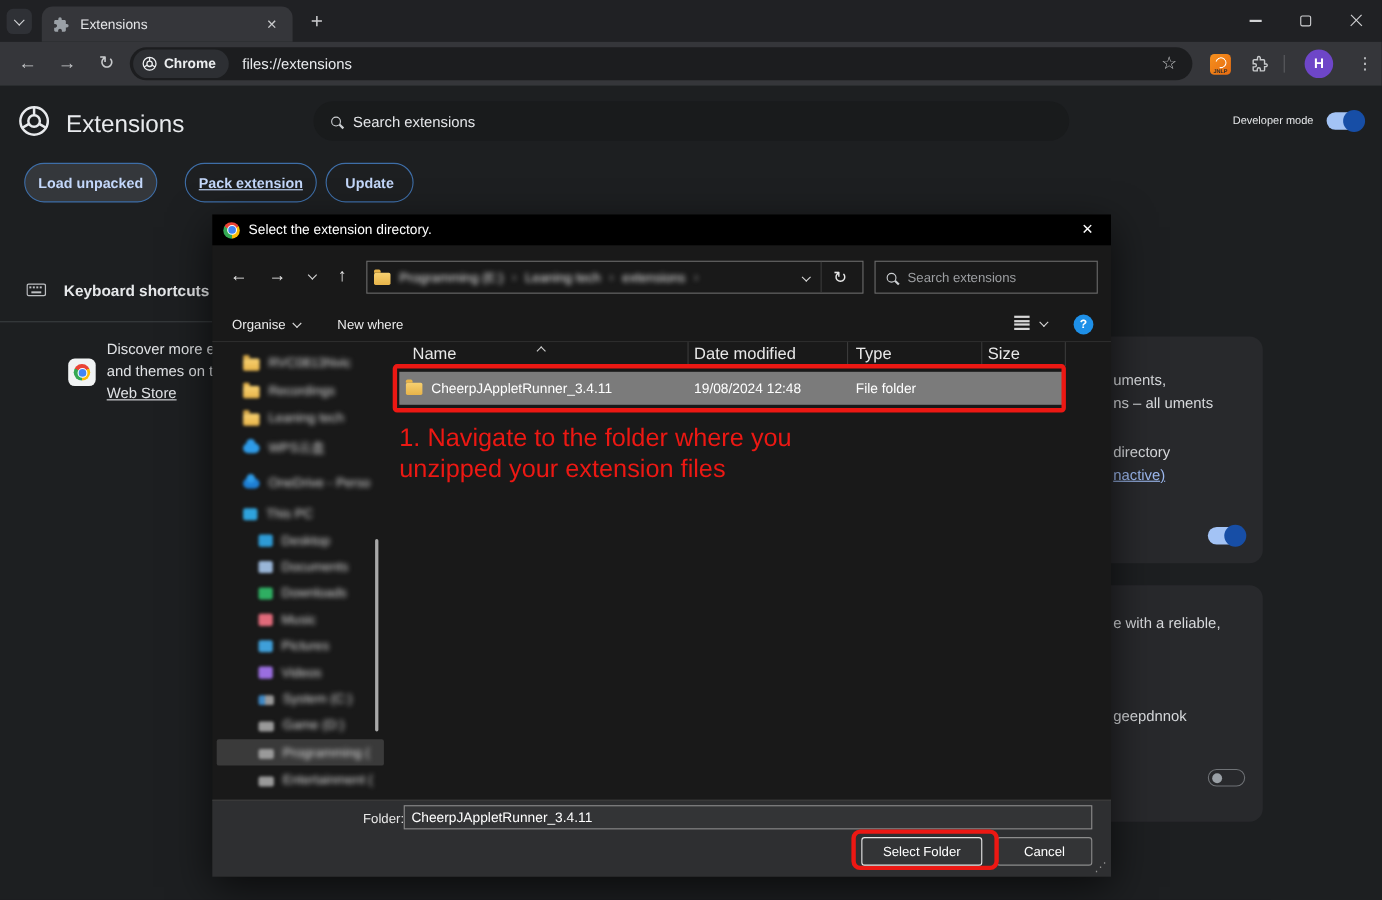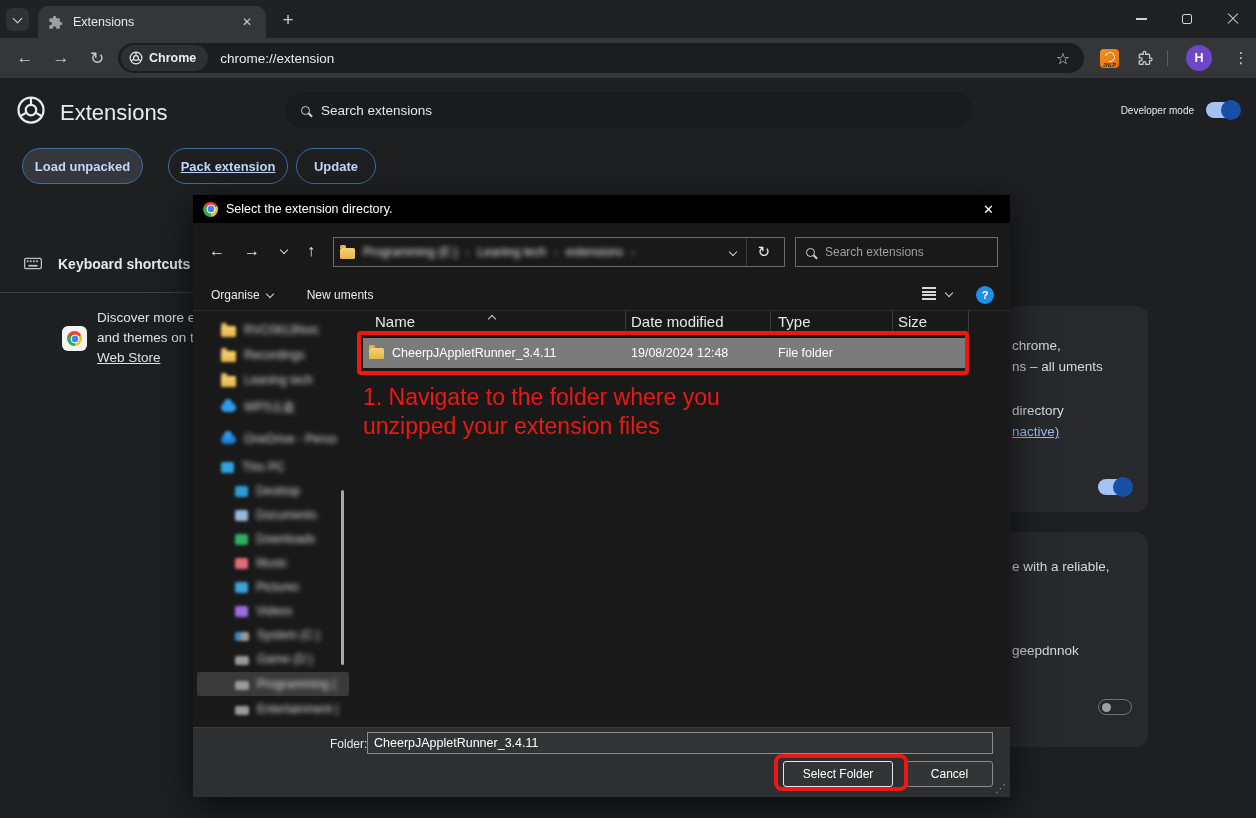--- a/index.html
+++ b/index.html
@@ -224,21 +224,21 @@
     <div id="chrome-badge">
       <svg width="14" height="14" viewBox="0 0 24 24">
           <g stroke="#eceef0" stroke-width="2" fill="none">
             <circle cx="12" cy="12" r="10"></circle>
             <circle cx="12" cy="12" r="4.2"></circle>
             <path d="M12 2v5.8M3.3 17l5-2.9M20.7 17l-5-2.9"></path>
           </g>
         </svg>
       <span class="badge-label">Chrome</span>
     </div>
-    <span class="url">chrome://extension</span>
+    <span class="url">files://extensions</span>
     <span id="star-icon">☆</span>
   </div>
   <div id="jnlp-ext-icon">
       <span>JNLP</span>
     </div>
   <div class="nav-ico" style="left:1130px">
     <svg class="puzzle-svg" width="17" height="17" viewBox="0 0 24 24">
         <path fill="none" stroke="#c8cacc" stroke-width="1.8" d="M20 11.5h-2.2V7.3c0-.7-.6-1.3-1.3-1.3h-4.2V3.8a1.8 1.8 0 0 0-3.6 0V6H4.5c-.7 0-1.3.6-1.3 1.3v3.9h2.1a2 2 0 0 1 0 4H3.2v3.9c0 .7.6 1.3 1.3 1.3h3.9v-2.1a2 2 0 0 1 4 0v2.1h4.1c.7 0 1.3-.6 1.3-1.3v-4.2H20a1.8 1.8 0 0 0 0-3.4z"></path>
       </svg>
   </div>
@@ -287,21 +287,21 @@
         <span class="chrome-color"></span>
       </span>
     <div id="promo-text">
       <span>Discover more extens</span><br>
       <span>and themes on the </span><span class="lnk">Ch</span><br>
       <span class="lnk">Web Store</span>
     </div>
   </div>
 
   <div class="bg-card" id="card1">
-    <span class="card-line" style="top:32px">chrome,</span>
+    <span class="card-line" style="top:32px">uments,</span>
     <span class="card-line" style="top:53px">ns – all uments</span>
     <span class="card-line" style="top:97px">directory</span>
     <span class="card-line card-link" style="top:118px">nactive)</span>
     <span class="toggle-on card-toggle" style="top:173px"></span>
   </div>
   <div class="bg-card" id="card2">
     <span class="card-line" style="top:27px">e with a reliable,</span>
     <span class="card-line" style="top:111px">geepdnnok</span>
     <span class="toggle-off card-toggle" style="top:167px"></span>
   </div>
@@ -338,21 +338,21 @@
       <span class="mag"></span>
       <span class="ph">Search extensions</span>
     </div>
   </div>
 
   <div id="dlg-cmdbar">
     <span id="organise">
         <span>Organise</span>
         <span class="small-chev"></span>
       </span>
-    <span id="newfolder">New uments</span>
+    <span id="newfolder">New where</span>
     <span id="view-group">
       <span class="viewlist-icon">
           <i></i>
           <i></i>
           <i></i>
           <i></i>
         </span>
       <span class="small-chev"></span>
     </span>
     <span id="help-icon">?</span>

